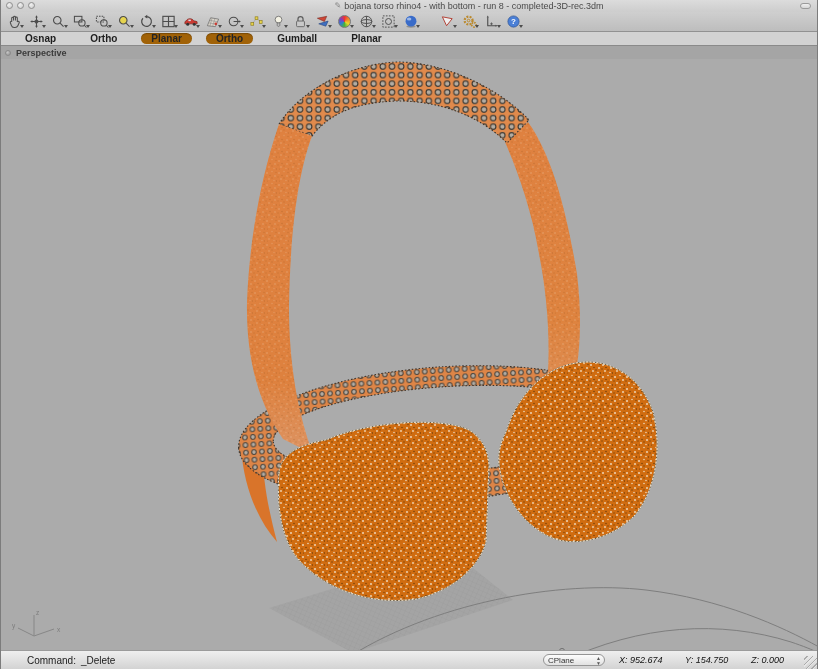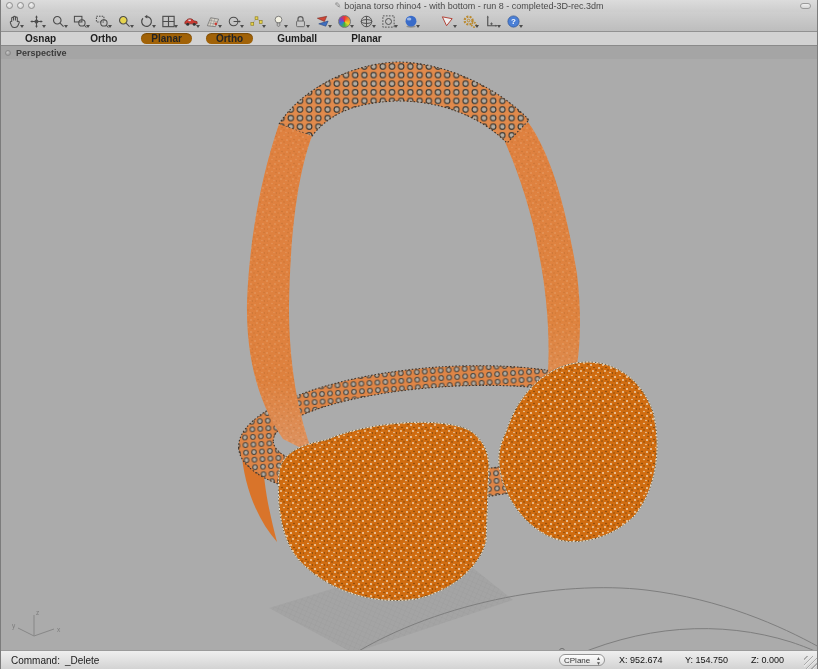--- a/index.html
+++ b/index.html
@@ -42,28 +42,28 @@
   .vp-header{position:absolute;top:0;left:0;right:0;height:13px;background:#a5a5a5;
              display:flex;align-items:center;gap:5px;padding-left:4px;
              font-size:9px;font-weight:bold;color:#3b3b3b;z-index:3;}
   .vp-dot{width:6px;height:6px;border-radius:50%;background:radial-gradient(circle at 35% 30%,#c8c8c8,#8f8f8f);
           border:1px solid #8a8a8a;box-sizing:border-box;}
   .model-svg{position:absolute;inset:0;}
 
   
   .commandbar{height:18px;flex:none;background:linear-gradient(#efefef,#d3d3d3);
               border-top:1px solid #9b9b9b;display:flex;align-items:center;
-              font-size:10px;color:#1a1a1a;padding:0 10px;position:relative;}
+              font-size:10px;color:#1a1a1a;padding:0 26px;position:relative;}
   .cmd{display:flex;gap:5px;}
   .status-right{position:absolute;right:14px;display:flex;align-items:center;gap:14px;font-size:9px;color:#111;}
-  .cplane{width:46px;height:12px;border:1px solid #959595;border-radius:6px;
+  .cplane{width:62px;height:12px;border:1px solid #959595;border-radius:6px;
           background:linear-gradient(#fdfdfd,#e2e2e2);display:flex;align-items:flex-end;
           font-size:8px;color:#333;padding:0 4px;box-sizing:border-box;position:relative;}
   .cplane .arrows{position:absolute;right:3px;top:1px;font-size:5px;line-height:4.5px;color:#555;text-align:center;}
-  .coord{min-width:52px;}
+  .coord{min-width:52px;font-style:italic;}
   .grip{position:absolute;right:0;bottom:0;width:13px;height:13px;
         background:repeating-linear-gradient(135deg,transparent 0 2px,#aaa 2px 3px,#e6e6e6 3px 4px);}
 </style>
 </head>
 <body>
 
 <div class="window">
 
   <div class="titlebar">
     <div class="lights">

